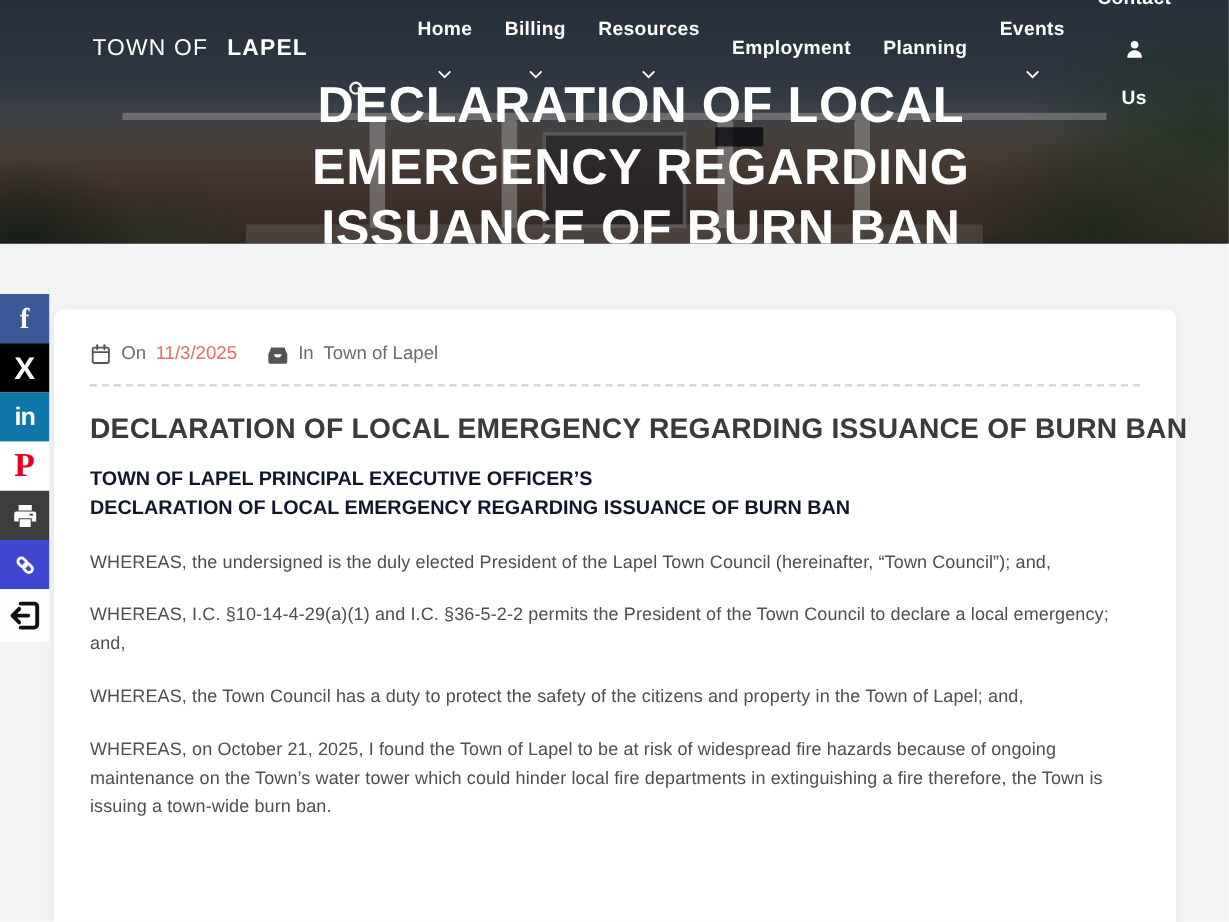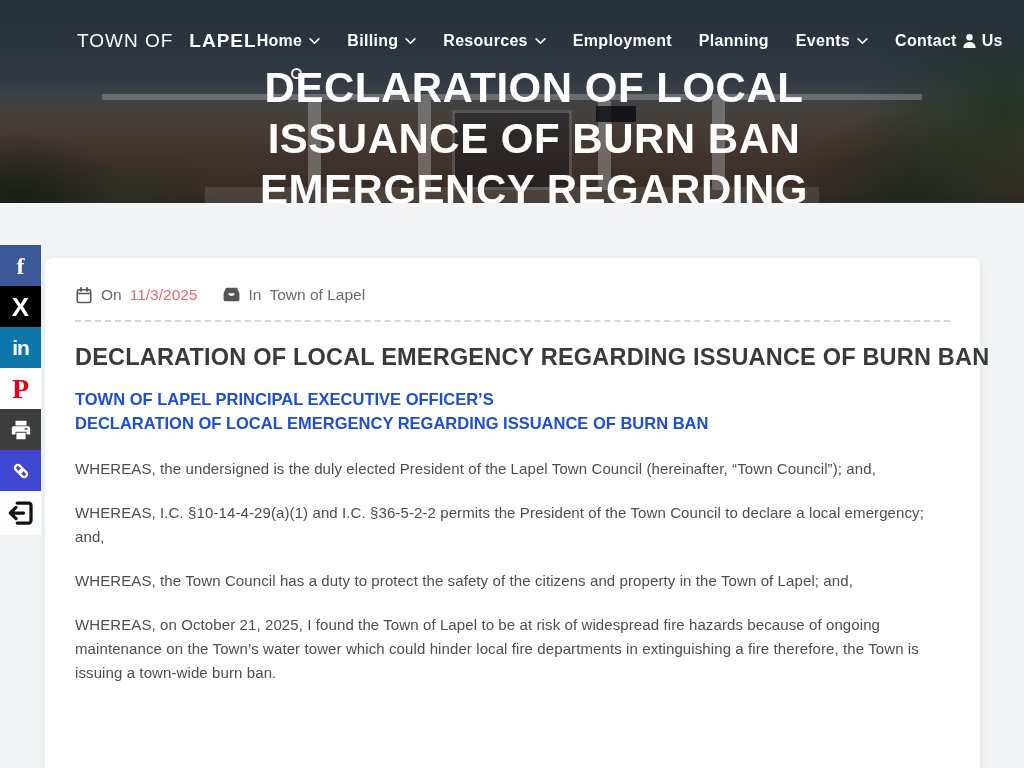--- a/index.html
+++ b/index.html
@@ -21,21 +21,21 @@
   .hero-door { position:absolute; left:452px; top:110px; width:120px; height:80px; background:rgba(22,25,30,.45); border:3px solid rgba(230,230,228,.35); }
   .hero-sign { position:absolute; left:596px; top:106px; width:40px; height:16px; background:rgba(8,8,10,.8); border-radius:1px; }
   .hero-walk { position:absolute; left:20%; bottom:0; width:60%; height:16px; background:rgba(160,152,140,.35); }
   .hero-overlay { position:absolute; inset:0; background:rgba(13,18,28,.30); }
 
   .topbar { position:absolute; top:22px; left:48px; right:48px; height:38px; display:flex; align-items:center; justify-content:space-between; z-index:5; }
   .logo { color:#fff; font-size:19px; letter-spacing:1px; white-space:nowrap; cursor:pointer; }
   .logo .lt { font-weight:400;margin-left:29px; }
   .logo .bd { font-weight:800; margin-left:16px; }
   .nav { display:flex; align-items:center; gap:27px; }
-  .nav-item { display:flex; align-items:center; gap:7px; color:#fff; font-size:16px; font-weight:600; letter-spacing:.3px; cursor:pointer; white-space:nowrap; }
+  .nav-item { display:flex; align-items:center; gap:25px; color:#fff; font-size:16px; font-weight:600; letter-spacing:.3px; cursor:pointer; white-space:nowrap;flex-direction:column; }
   .chev { width:11px; height:7px; display:inline-block; }
   .user-ico { width:15px; height:16px; margin:0 -2px; }
 
   .hero-title { position:absolute; top:62px; left:0; width:100%; text-align:center; z-index:4;
     color:#fff; font-size:42px; line-height:51px; font-weight:700; letter-spacing:.5px;padding-left:44px; }
   .hero-ring { position:absolute; left:291px; top:68px; width:11px; height:11px; border:2px solid rgba(255,255,255,.9); border-radius:50%; z-index:6; }
 
   
   .share-rail { position:absolute; left:0; top:245px; z-index:20; display:flex; flex-direction:column; }
   .share-tile { width:41px; height:41px; display:flex; align-items:center; justify-content:center; cursor:pointer; }
@@ -47,28 +47,28 @@
   .share-tile.ln { background:#3f46d0; }
   .share-glyph { color:#fff; font-weight:800; font-size:24px; line-height:1; font-family:"Liberation Serif", serif; }
   .share-glyph.xglyph { font-family:"Liberation Sans", sans-serif; font-weight:700; font-size:26px; }
   .share-glyph.inglyph { font-family:"Liberation Sans", sans-serif; font-size:21px; letter-spacing:-1px; }
   .share-glyph.pglyph { color:#e60023; font-size:28px; font-family:"Liberation Serif", serif; }
   .hide-tile { width:41px; height:44px; background:#fdfdfd; display:flex; align-items:center; justify-content:center; cursor:pointer; }
 
   
   .card { position:absolute; left:45px; top:258px; width:935px; height:560px; background:#ffffff;
     border-radius:8px; box-shadow:0 2px 10px rgba(0,0,0,.06); padding:28px 30px 0 30px; }
-  .meta { display:flex; align-items:flex-start; gap:8px; font-size:15.5px; color:#6b6b6b; }
+  .meta { display:flex; align-items:flex-end; gap:8px; font-size:15.5px; color:#6b6b6b; }
   .meta .date { color:#e96a6a; cursor:pointer; }
   .meta .cat { color:#6b6b6b; cursor:pointer; }
   .meta svg { flex:0 0 auto; }
   .meta .gap { width:8px; }
   .dash { border-top:2px dashed #d7d7d7; margin:16px 0 22px 0; }
   h1.article-title { font-size:23.5px; font-weight:600; color:#3a3a3a; letter-spacing:.2px; margin-bottom:16px; white-space:nowrap; }
-  .subtitle { font-size:16.5px; font-weight:700; color:#1d4ed8; line-height:24px; margin-bottom:22px; }
+  .subtitle { font-size:16.5px; font-weight:700; color:#0f172a; line-height:24px; margin-bottom:22px; }
   .body p { font-size:15px; line-height:24px; color:#4e4e4e; margin-bottom:20px; letter-spacing:.1px; }
 </style>
 </head>
 <body>
 
 <div class="hero">
   <div class="hero-photo">
     <div class="hero-fascia"></div>
     <div class="hero-column" style="left:308px;"></div>
     <div class="hero-column" style="left:418px;"></div>
@@ -121,22 +121,22 @@
           <circle cx="8" cy="4.5" r="3.4" fill="#fff"></circle>
           <path d="M1.5 16 C1.5 11.5 5 9.5 8 9.5 C11 9.5 14.5 11.5 14.5 16 Z" fill="#fff"></path>
         </svg>
         <span>Us</span>
       </div>
     </div>
   </div>
 
   <div class="hero-title">
     <div>DECLARATION OF LOCAL</div>
+    <div>EMERGENCY REGARDING</div>
     <div>ISSUANCE OF BURN BAN</div>
-    <div>EMERGENCY REGARDING</div>
   </div>
   <div class="hero-ring"></div>
 </div>
 
 <div class="share-rail">
   <div class="share-tile fb">
     <span class="share-glyph">f</span>
   </div>
   <div class="share-tile xx">
     <span class="share-glyph xglyph">X</span>

